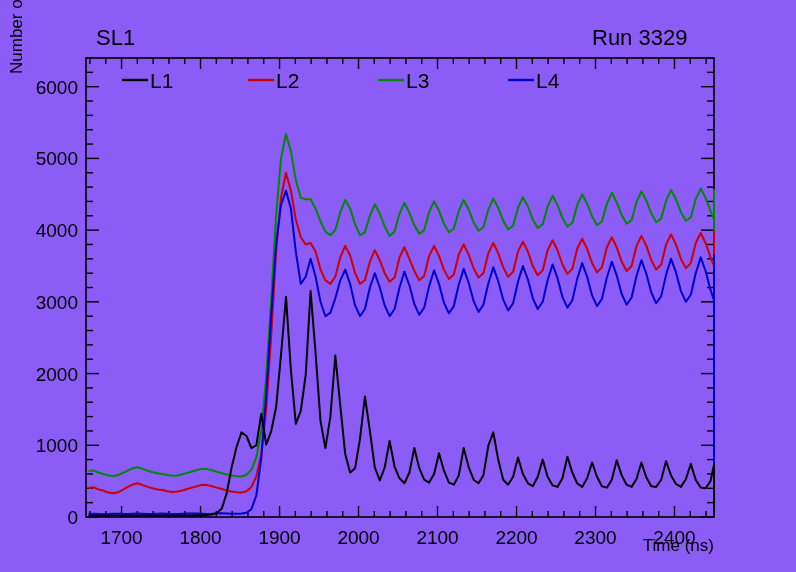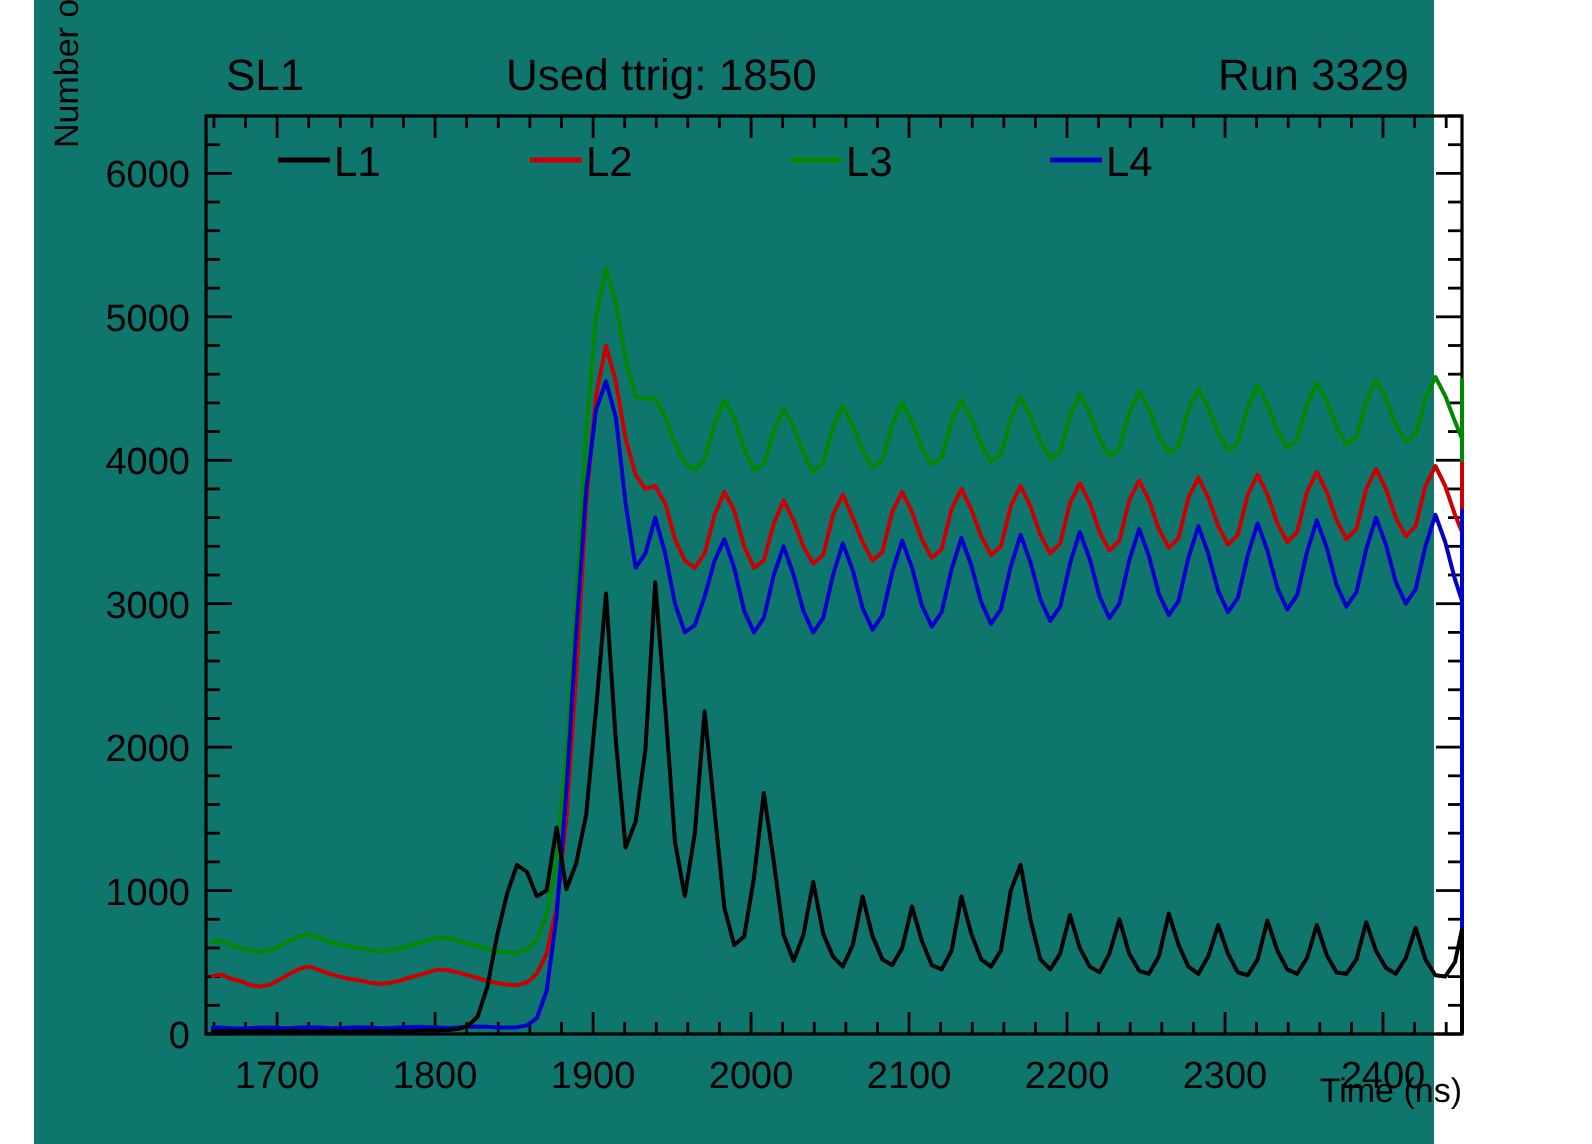--- a/index.html
+++ b/index.html
@@ -9,24 +9,24 @@
   }
   body {
     width: 796px;
     height: 572px;
     font-family: "Liberation Sans", sans-serif;
     overflow: hidden;
     position: relative;
   }
   #canvas-root {
     position: absolute;
-    left: 17px; top: 0;
-    width: 700px;
+    left: 0; top: 0;
+    width: 796px;
     height: 572px;
-    background: #0f766e;
+    background: #8b5cf6;
   }
   .hdr {
     position: absolute;
     font-size: 22px;
     color: #000000;
     white-space: nowrap;
     font-family: "Liberation Sans", sans-serif;
   }
   #hdr-left   { left: 96px;  top: 25px; }
   #hdr-center { left: 236px; top: 25px; }
@@ -54,21 +54,20 @@
   .frame-line { stroke: #000000; stroke-width: 1.6; fill: none; }
   .tickmark   { stroke: #000000; stroke-width: 1.4; }
   .series     { fill: none; stroke-width: 2.0; stroke-linejoin: round; stroke-linecap: butt; }
 </style>
 </head>
 <body>
 
 <div id="canvas-root">
 
   <div class="hdr" id="hdr-left">SL1</div>
-  <div class="hdr" id="hdr-center">Used ttrig: 1850</div>
   <div class="hdr" id="hdr-right">Run 3329</div>
 
   <svg id="plot-svg" width="796" height="572">
     <g id="frame-group">
         <rect x="86" y="58" width="628" height="459" class="frame-line"></rect>
       </g>
     <g id="xticks-group">
         <line x1="121.54716981132076" y1="517" x2="121.54716981132076" y2="506" class="tickmark"></line>
         <line x1="121.54716981132076" y1="58" x2="121.54716981132076" y2="69" class="tickmark"></line>
         <line x1="200.54088050314465" y1="517" x2="200.54088050314465" y2="506" class="tickmark"></line>

